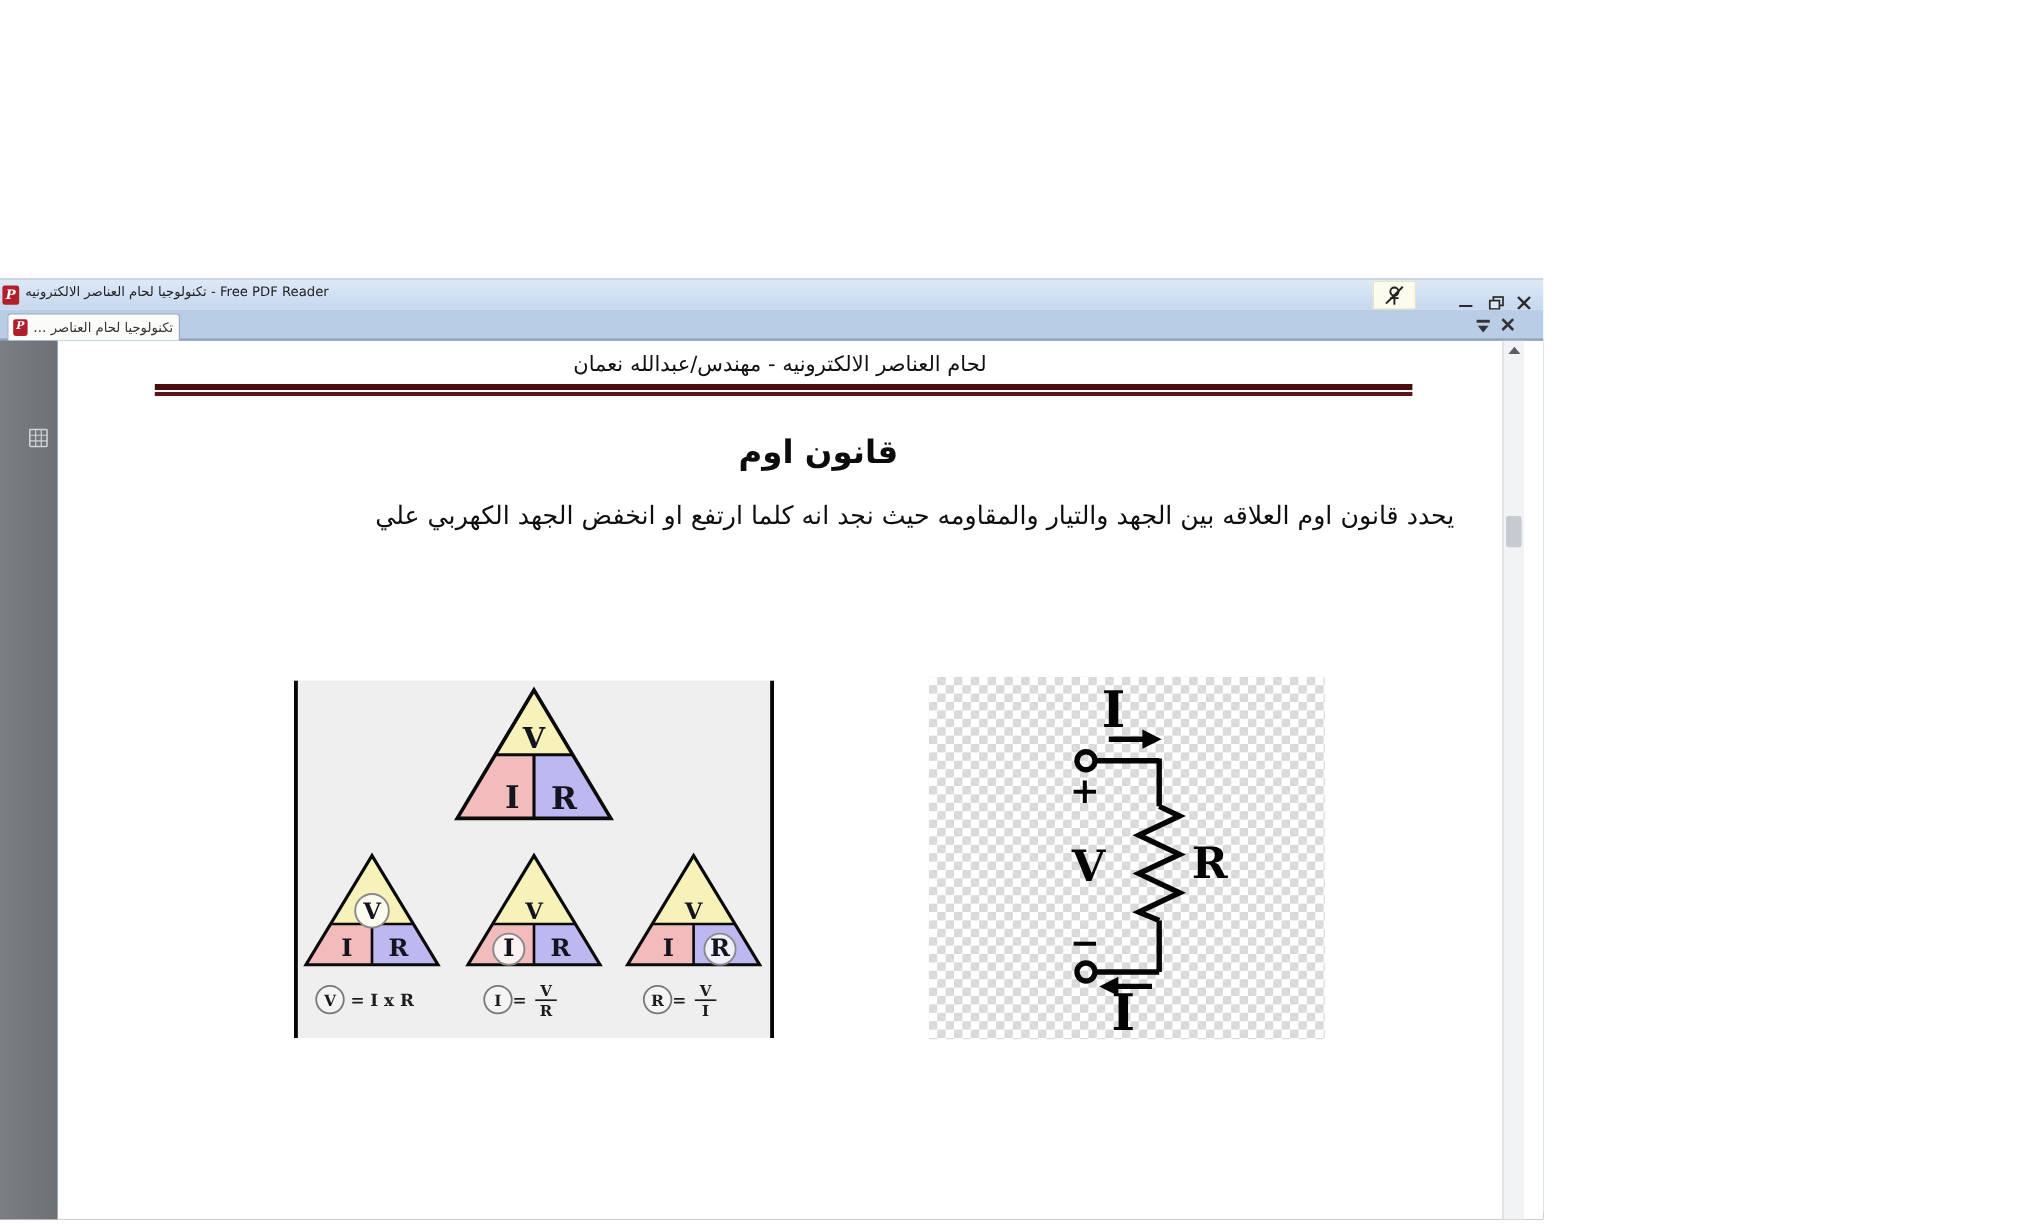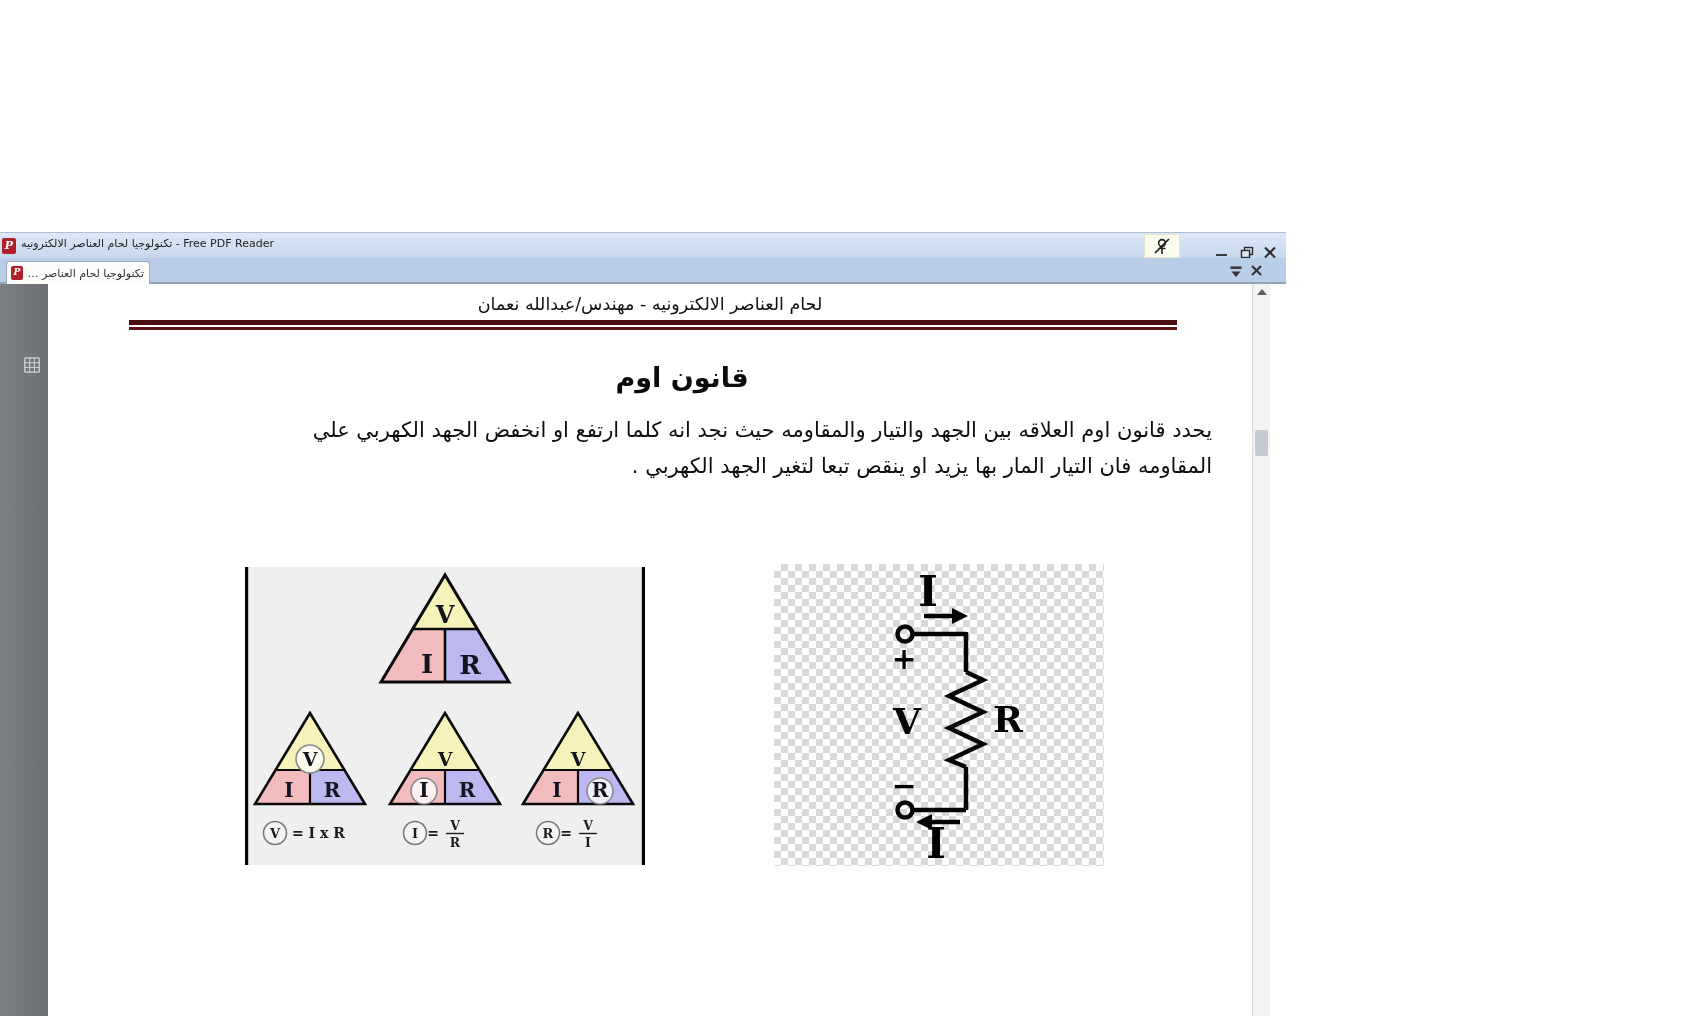--- a/index.html
+++ b/index.html
@@ -151,21 +151,20 @@
         </div>
       </div>
 
       <div class="viewport">
 
         <div class="doc-header">لحام العناصر الالكترونيه - مهندس/عبدالله نعمان</div>
         <div class="red-rule"></div>
         <div class="doc-title">قانون اوم</div>
         <div class="paragraph">
           <div>يحدد قانون اوم العلاقه بين الجهد والتيار والمقاومه حيث نجد انه كلما ارتفع او انخفض الجهد الكهربي علي</div>
-          <div>المقاومه فان التيار المار بها يزيد او ينقص تبعا لتغير الجهد الكهربي .</div>
         </div>
 
         <div class="fig-triangles">
           <svg width="400" height="298" viewBox="0 0 400 298">
             <rect x="0" y="0" width="400" height="298" fill="#efeff0"></rect>
             <rect x="0" y="0" width="3.2" height="298" fill="#050505"></rect>
             <rect x="396.8" y="0" width="3.2" height="298" fill="#050505"></rect>
 
             <g>
               <polygon points="200,8 168,62 232,62" fill="#f6f2ba"></polygon>

